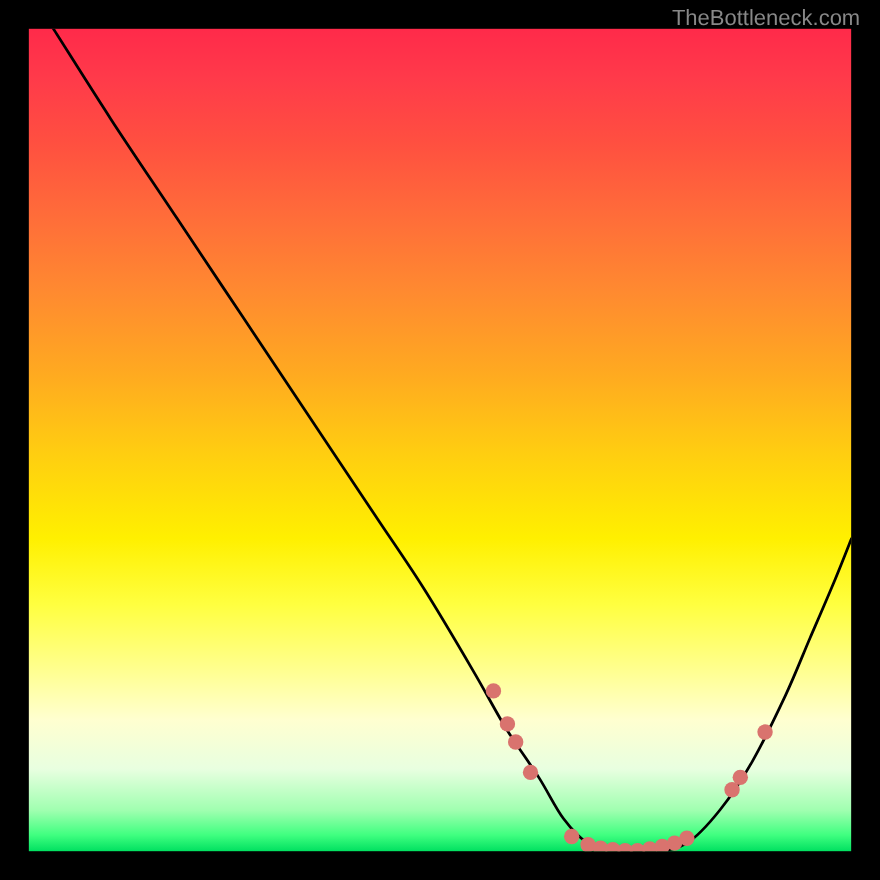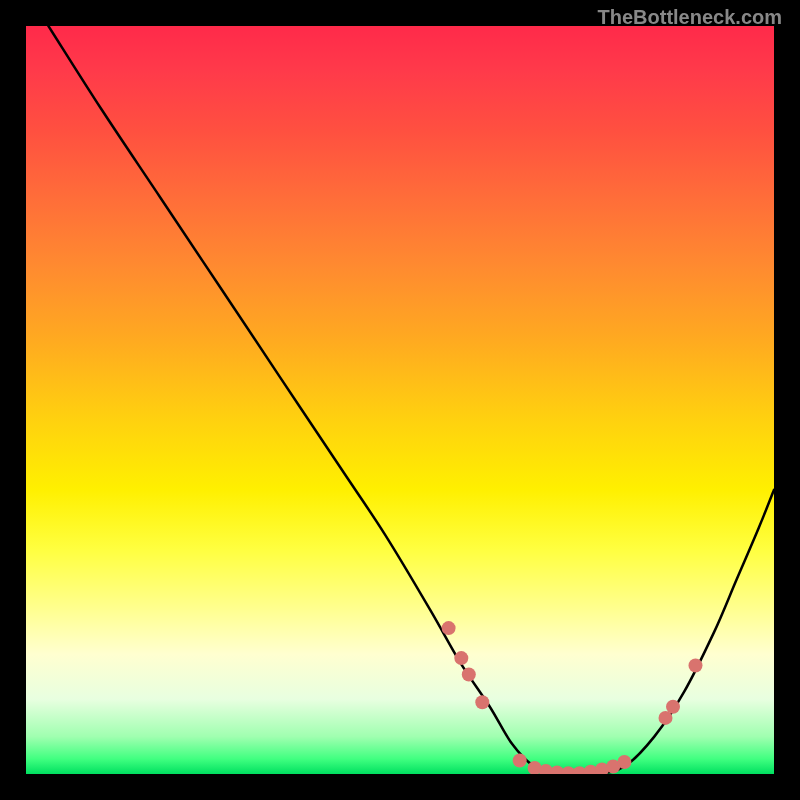--- a/index.html
+++ b/index.html
@@ -9,21 +9,21 @@
     background: #000;
     position: relative;
     font-family: Arial, sans-serif;
   }
   .watermark {
     position: absolute;
     top: 6px;
     right: 18px;
     color: #888;
     font-size: 20px;
-    font-weight: 700;
+    font-weight: 400;
     z-index: 10;
   }
   .plot-area {
     position: absolute;
     left: 26px;
     top: 26px;
     width: 748px;
     height: 748px;
     overflow: hidden;
   }

